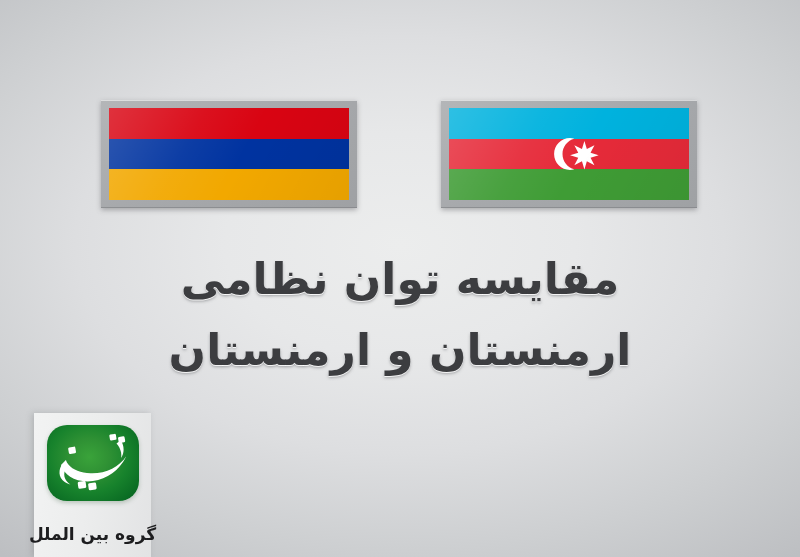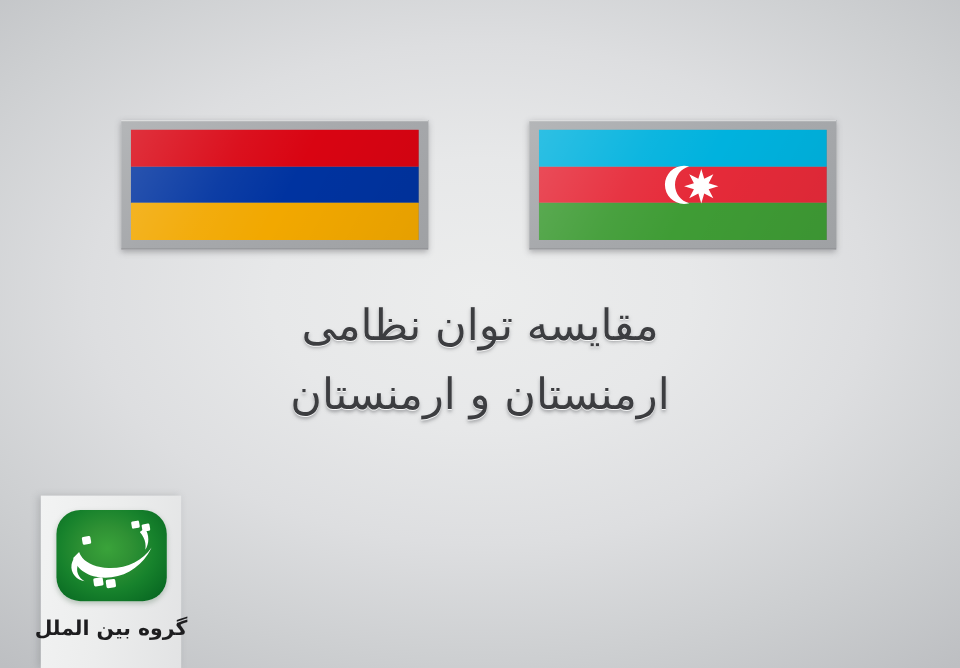--- a/index.html
+++ b/index.html
@@ -75,22 +75,22 @@
 
   
   .headline {
     position: absolute;
     left: 0;
     right: 0;
     top: 243px;
     text-align: center;
     direction: rtl;
     color: #3c3d40;
-    font-size: 36px;
-    font-weight: normal;
+    font-size: 44px;
+    font-weight: bold;
     line-height: 1.62;
     letter-spacing: 0;
     text-shadow:
       0 1px 0 rgba(255, 255, 255, 0.85),
       0 2px 3px rgba(110, 112, 115, 0.55);
   }
   .headline .line { display: block; }
 
   
   #logo-block {
@@ -116,21 +116,21 @@
         #3aa33a 0%,
         #2f9134 30%,
         #17822c 60%,
         #0b6d24 88%,
         #076320 100%);
     box-shadow: 0 2px 4px rgba(90, 120, 95, 0.35);
     overflow: hidden;
   }
   #logo-mark svg { display: block; }
   #logo-caption {
-    margin-top: 13px;
+    margin-top: 23px;
     direction: rtl;
     color: #1d1d1f;
     font-size: 17px;
     font-weight: bold;
     white-space: nowrap;
   }
 </style>
 </head>
 <body>
 

